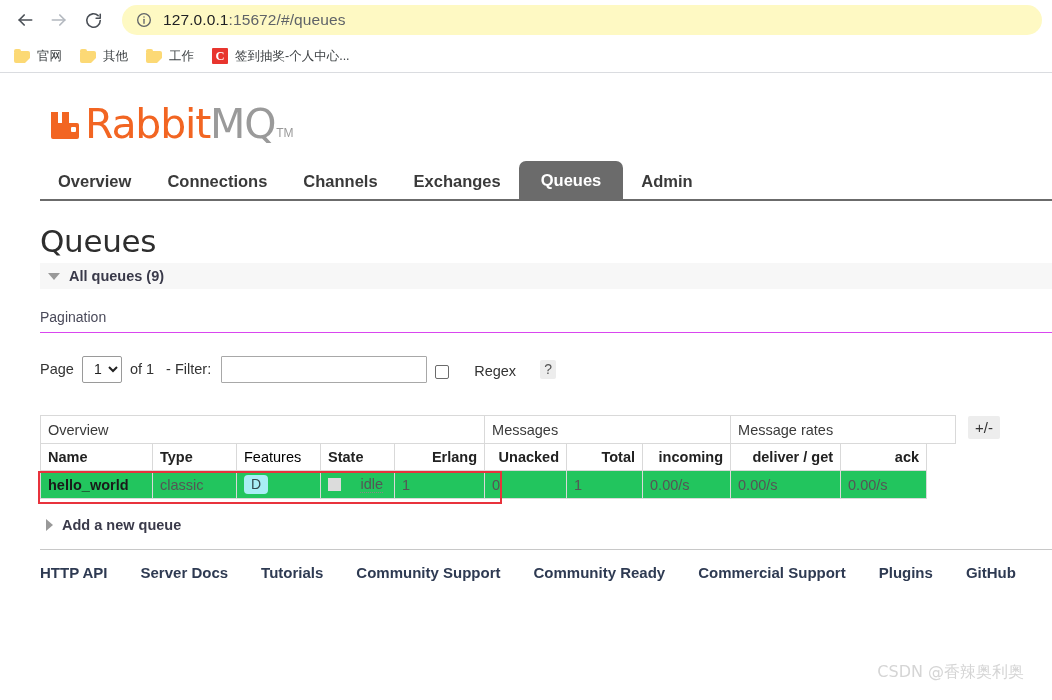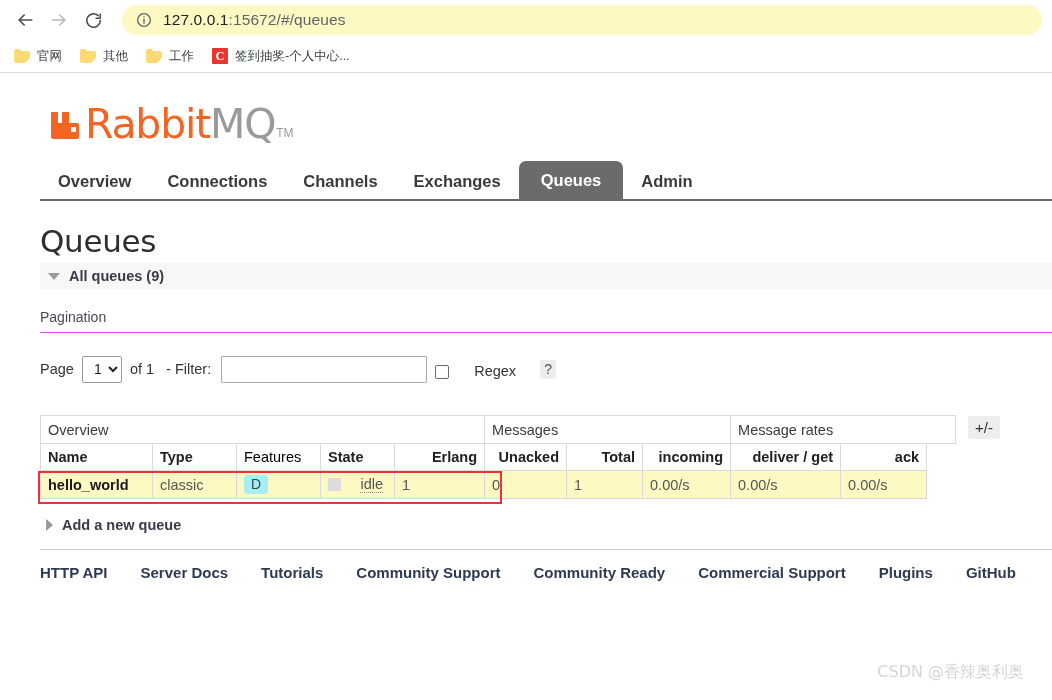--- a/index.html
+++ b/index.html
@@ -322,21 +322,21 @@
   }
   tr.head-row th {
     background: #fff;
     font-weight: bold;
     color: #222;
     height: 27px;
   }
   tr.head-row th.not-sortable { font-weight: normal; color: #000000; }
   tr.head-row th.num, td.num { text-align: right; }
   tr.data-row td {
-    background: #fef9c3;
+    background: #22c55e;
     color: #555;
     height: 28px;
   }
   tr.data-row td.qname {
     font-weight: bold;
     color: #1a1a1a;
   }
   td.center { text-align: center; }
   .d-badge {
     display: inline-block;

